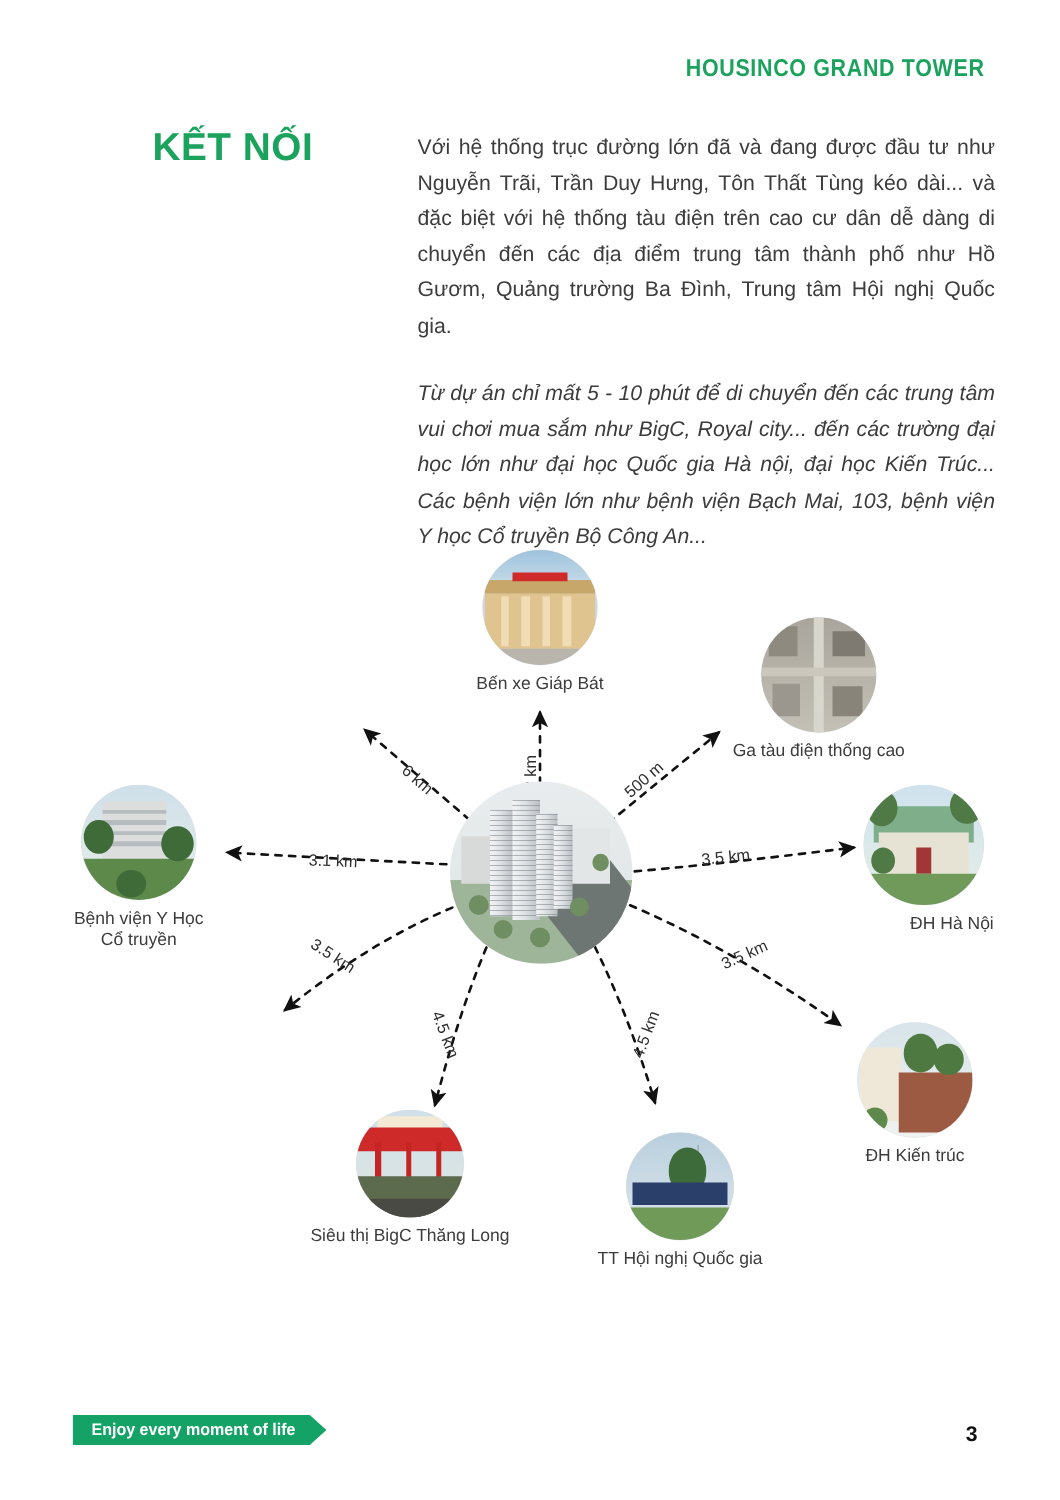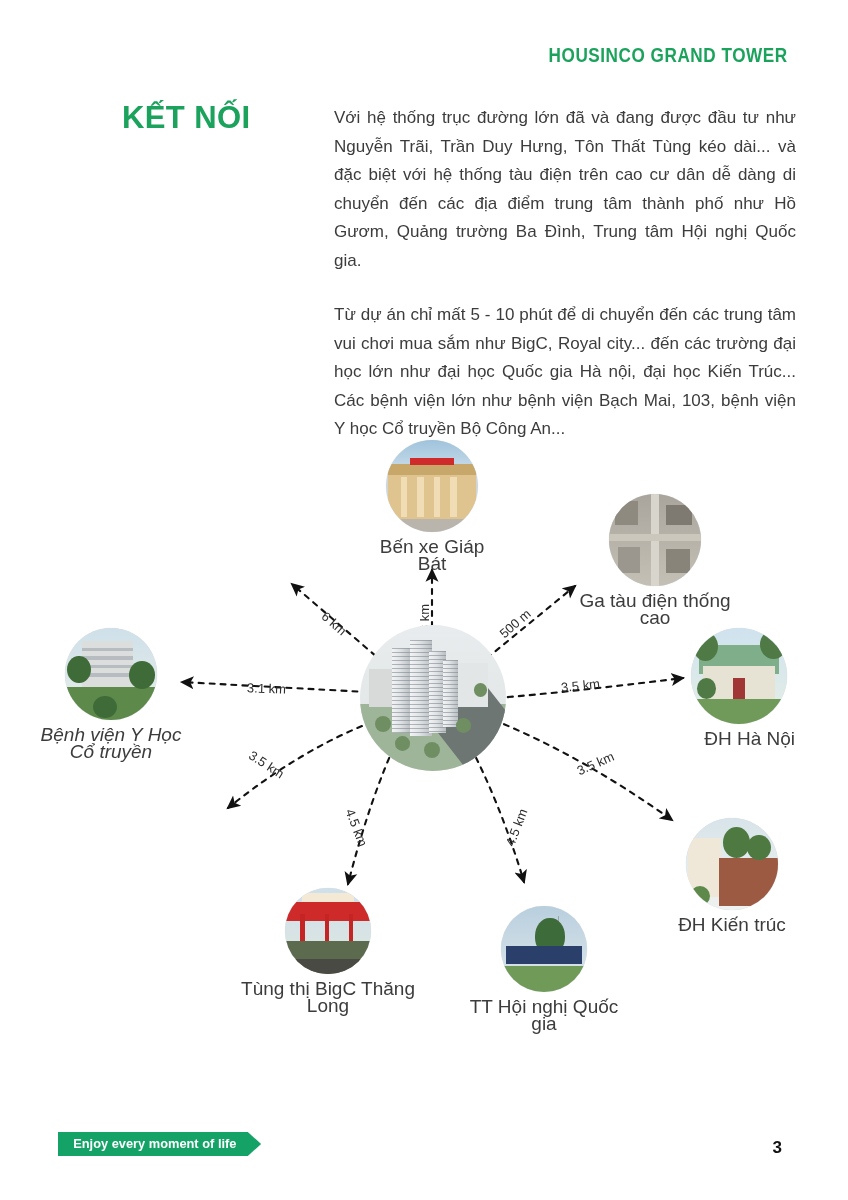--- a/index.html
+++ b/index.html
@@ -47,21 +47,21 @@
     top: 104px;
     width: 462px;
   }
   .intro p {
     margin: 0 0 26px 0;
     font-size: 17px;
     line-height: 28.5px;
     text-align: justify;
     color: #3c3c3c;
   }
-  .intro p:last-child { margin-bottom: 16px; }
+  .intro p:last-child { margin-bottom: 16px; font-style: italic; }
 
   
   .diagram {
     position: absolute;
     left: 0;
     top: 420px;
     width: 848px;
     height: 640px;
   }
   .diagram svg.links {
@@ -78,21 +78,21 @@
   }
   .node .thumb {
     border-radius: 50%;
     overflow: hidden;
     position: relative;
     margin: 0 auto;
     background: #cfd6d9;
     box-shadow: 0 0 0 0.5px rgba(0,0,0,0.04);
   }
   .node .cap {
-    font-size: 19px;
+    font-size: 14px;
     line-height: 17px;
     color: #3c3c3c;
     margin-top: 6px;
     white-space: pre-line;
   }
 
   .hub {
     position: absolute;
     border-radius: 50%;
     overflow: hidden;
@@ -322,21 +322,21 @@
         <div class="hn-door"></div>
         <div class="hn-lawn"></div>
         <div class="hn-tree" style="left:2%; top:4%; width:26%; height:30%;"></div>
         <div class="hn-tree" style="right:0%; top:2%; width:28%; height:30%;"></div>
         <div class="hn-tree" style="left:6%; top:52%; width:20%; height:22%;"></div>
       </div>
     </div>
     <div class="cap">ĐH Hà Nội</div>
   </div>
 
-  <div class="node" style="left:40px; top:208px; width:142px;font-style:italic;">
+  <div class="node" style="left:40px; top:208px; width:142px;">
     <div class="thumb" style="width:92px; height:92px;">
       <div class="ph hos-bg">
         <div class="hos-bldg">
           <div class="hos-row" style="top:14%;"></div>
           <div class="hos-row" style="top:32%;"></div>
           <div class="hos-row" style="top:50%;"></div>
           <div class="hos-row" style="top:68%;"></div>
         </div>
         <div class="hos-green"></div>
         <div class="hos-tree" style="left:2%; top:30%; width:26%; height:30%;"></div>
@@ -354,21 +354,21 @@
       <div class="ph" style="background:linear-gradient(#cfe0ea,#dfe6e0);">
         <div class="bc-sign"></div>
         <div class="bc-red"></div>
         <div class="bc-pillar" style="left:18%;"></div>
         <div class="bc-pillar" style="left:46%;"></div>
         <div class="bc-pillar" style="left:74%;"></div>
         <div class="bc-lot"></div>
         <div class="bc-dark"></div>
       </div>
     </div>
-    <div class="cap">Tùng thị BigC Thăng Long</div>
+    <div class="cap">Siêu thị BigC Thăng Long</div>
   </div>
 
   <div class="node" style="left:460px; top:486px; width:168px;">
     <div class="thumb" style="width:86px; height:86px;">
       <div class="ph tt-sky">
         <div class="tt-pole" style="left:66%;"></div>
         <div class="tt-tree" style="left:40%; top:14%; width:34%; height:42%;"></div>
         <div class="tt-banner"></div>
         <div class="tt-grass"></div>
       </div>

